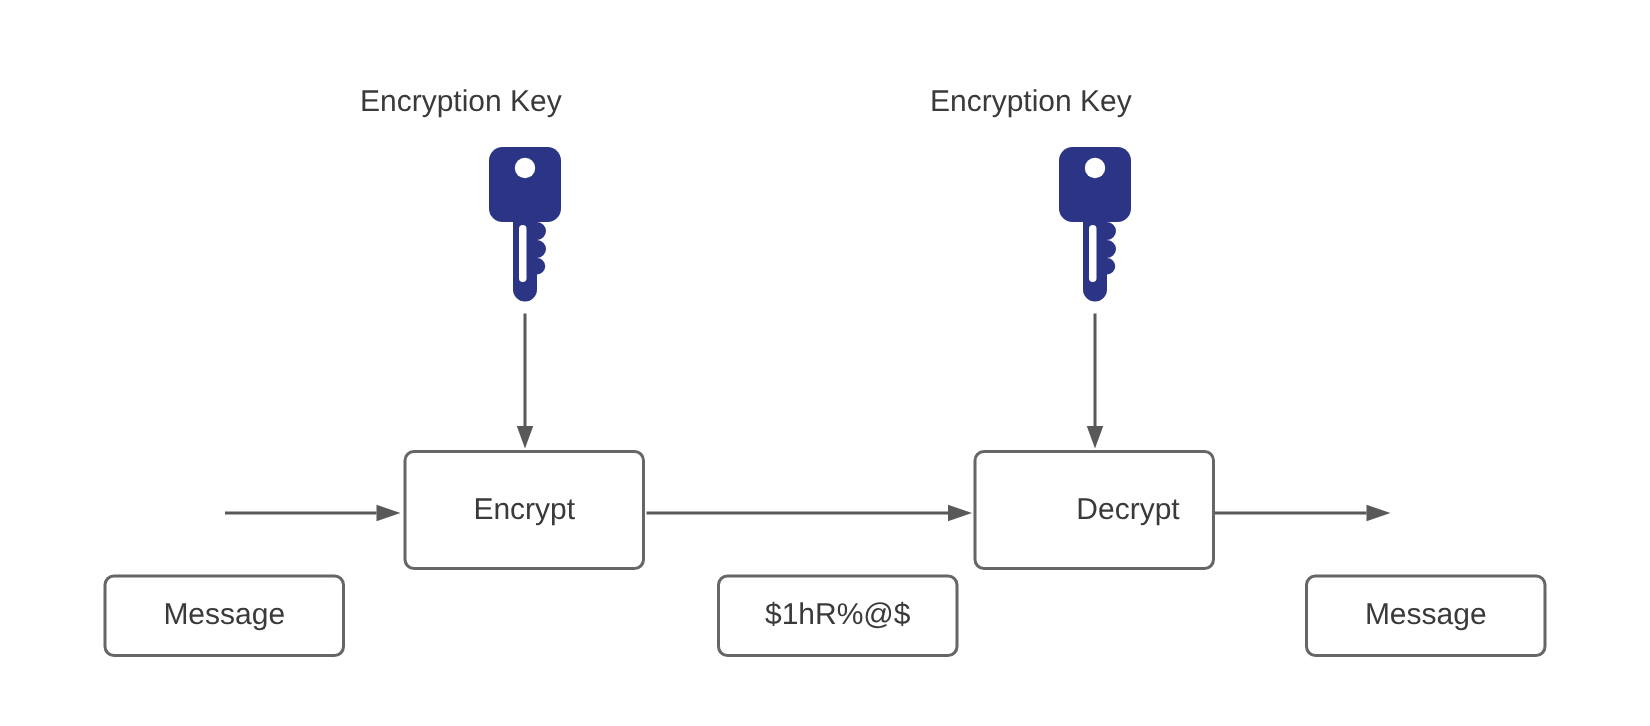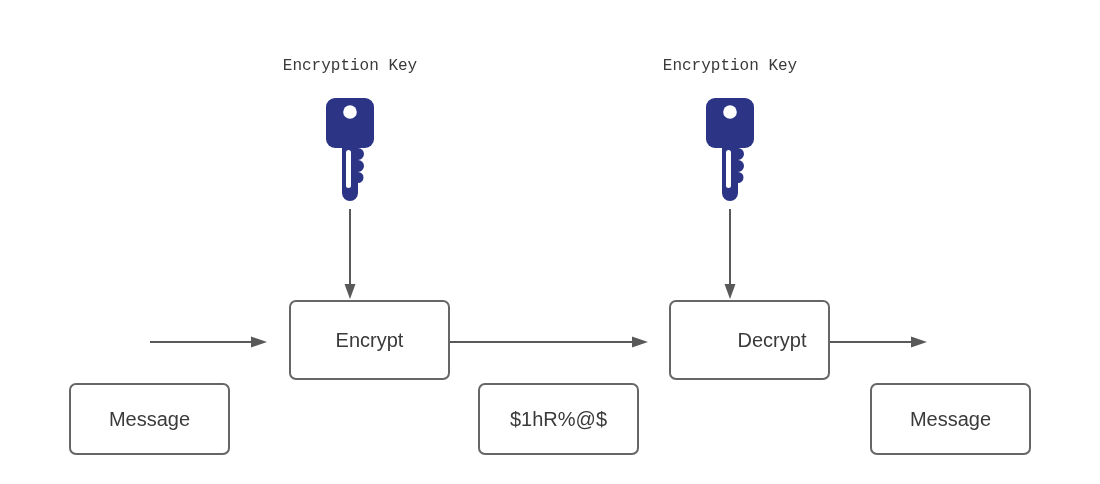--- a/index.html
+++ b/index.html
@@ -28,29 +28,27 @@
     border-radius: 7px;
     display: flex;
     align-items: center;
     justify-content: center;
     font-size: 20px;
     color: #3a3a3a;
     box-sizing: border-box;
     white-space: nowrap;
   }
   .process-box { width: 161px; height: 80px; }
-  .data-box    { width: 161px; height: 72px; }
+  .data-box    { width: 161px; height: 55px; }
   .key-label {
     position: absolute;
     width: 220px;
-    text-align: center;
-    font-size: 16px;
+    font-size: 20px;
     color: #3a3a3a;
     white-space: nowrap;
-    font-family: Liberation Mono, monospace;
   }
   .key-wrap {
     position: absolute;
     width: 50px;
     height: 110px;
   }
 </style>
 </head>
 <body>
 
@@ -93,24 +91,24 @@
 
   <div class="key-wrap" style="left:705px; top:98px;">
     <svg width="50" height="110" viewBox="0 0 50 110" xmlns="http://www.w3.org/2000/svg">
       <path d="M17,44 H33 V50 A6 6 0 0 1 33 62 A6 6 0 0 1 33 74 A5.5 5.5 0 0 1 33 85 V95 A8 8 0 0 1 17 95 Z" fill="#2B3485"></path>
       <rect x="1" y="0" width="48" height="50" rx="9" fill="#2B3485"></rect>
       <circle cx="25" cy="14" r="6.8" fill="#FFFFFF"></circle>
       <rect x="21" y="52" width="5" height="38" rx="2.5" fill="#FFFFFF"></rect>
     </svg>
   </div>
 
-  <div class="node process-box" style="left:269px; top:300px;margin-left:20px;">
+  <div class="node process-box" style="left:269px; top:300px;">
     <span>Encrypt</span>
   </div>
-  <div class="node process-box" style="left:669px; top:300px;padding-left:45px;">
+  <div class="node process-box" style="left:649px; top:300px;padding-left:45px;">
     <span>Decrypt</span>
   </div>
 
   <div class="node data-box" style="left:69px; top:383px;">
     <span>Message</span>
   </div>
   <div class="node data-box" style="left:478px; top:383px;">
     <span>$1hR%@$</span>
   </div>
   <div class="node data-box" style="left:870px; top:383px;">

